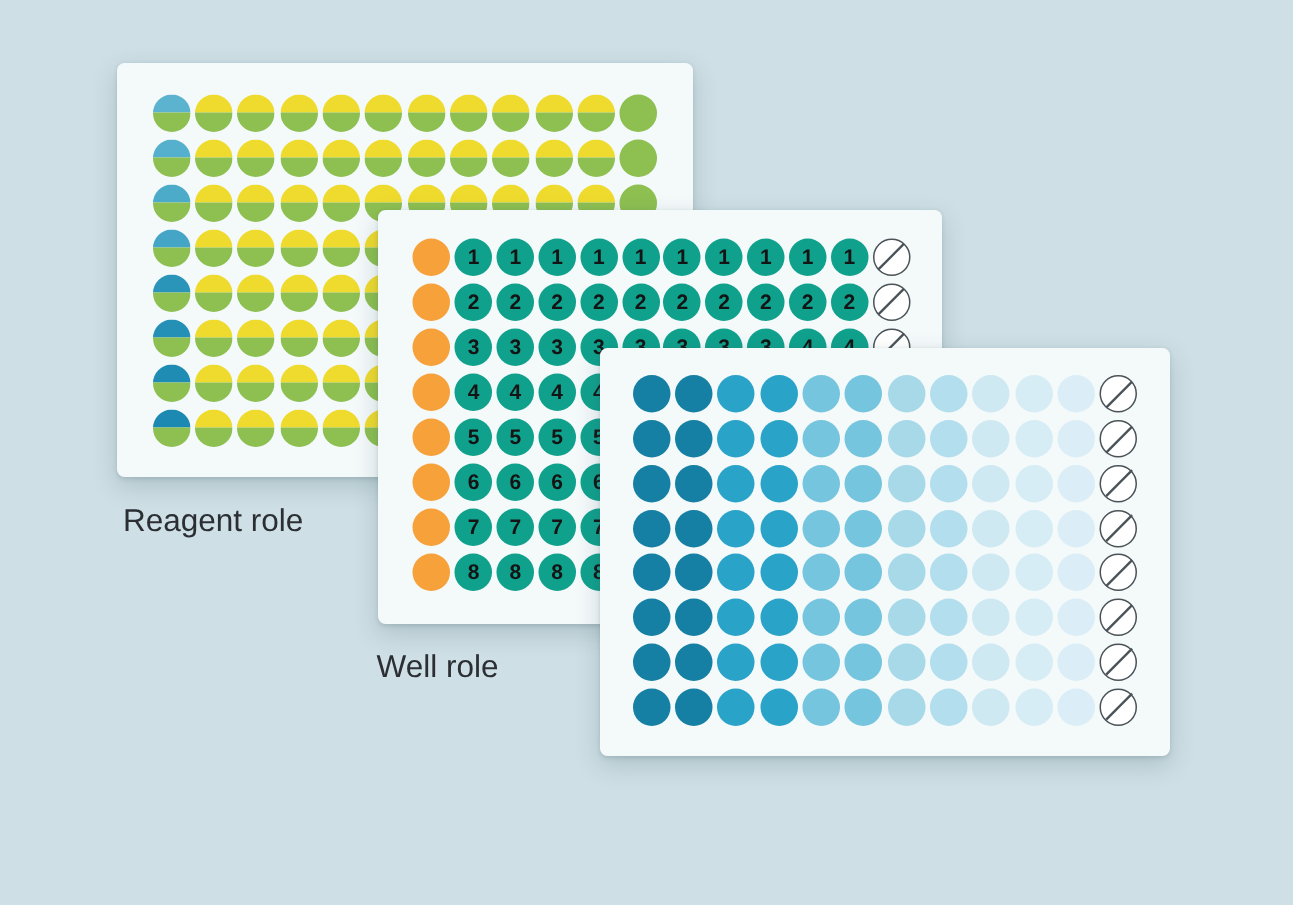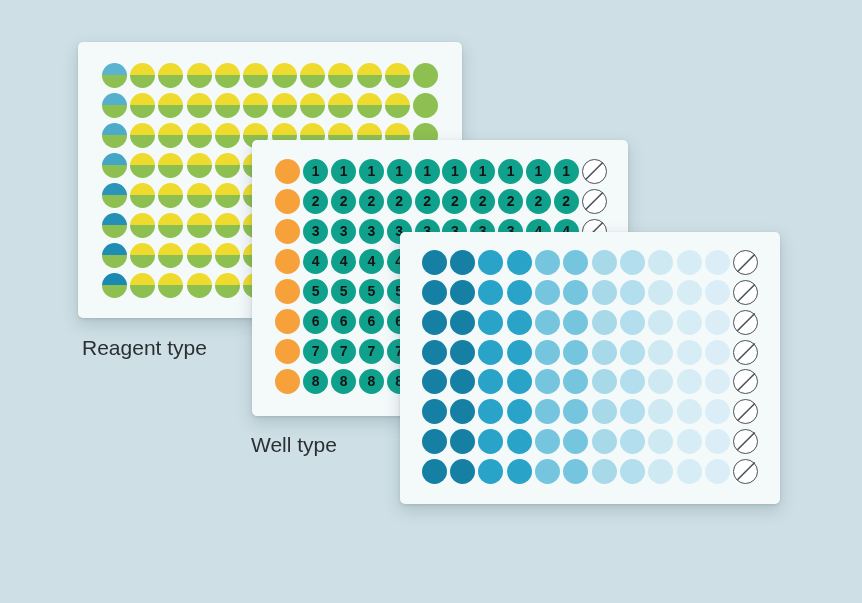--- a/index.html
+++ b/index.html
@@ -666,21 +666,21 @@
           <div class="well" style="width: 25px; height: 25px;">
             <div class="half-top" style="background: rgb(239, 219, 45);"></div>
             <div class="half-bottom" style="background: rgb(141, 191, 81);"></div>
           </div>
         </div>
         <div class="cell">
           <div class="well" style="width: 25px; height: 25px; background: rgb(141, 191, 81);"></div>
         </div>
       </div>
   </div>
-  <div class="plate-caption z1" id="caption-reagent">Reagent type</div>
+  <div class="plate-caption z1" id="caption-reagent">Reagent role</div>
 
   <div class="plate z2" id="plate-wellrole">
     <div class="plate-grid">
         <div class="cell">
           <div class="well" style="width: 25px; height: 25px; background: rgb(247, 161, 58);"></div>
         </div>
         <div class="cell">
           <div class="well" style="width: 25px; height: 25px; background: rgb(16, 161, 141);">
             <span class="well-label" style="font-size: 14px;">1</span>
           </div>
@@ -1152,21 +1152,21 @@
         </div>
         <div class="cell">
           <div class="well empty" style="width: 25px; height: 25px; border-color: rgb(74, 83, 88); background: rgb(255, 255, 255);">
             <svg viewBox="0 0 100 100">
               <line x1="17" y1="83" x2="83" y2="17" stroke="#4a5358" stroke-width="6"></line>
             </svg>
           </div>
         </div>
       </div>
   </div>
-  <div class="plate-caption z2" id="caption-wellrole">Well type</div>
+  <div class="plate-caption z2" id="caption-wellrole">Well role</div>
 
   <div class="plate z3" id="plate-concentration">
     <div class="plate-grid">
         <div class="cell">
           <div class="well" style="width: 25px; height: 25px; background: rgb(21, 128, 163);"></div>
         </div>
         <div class="cell">
           <div class="well" style="width: 25px; height: 25px; background: rgb(21, 128, 163);"></div>
         </div>
         <div class="cell">

